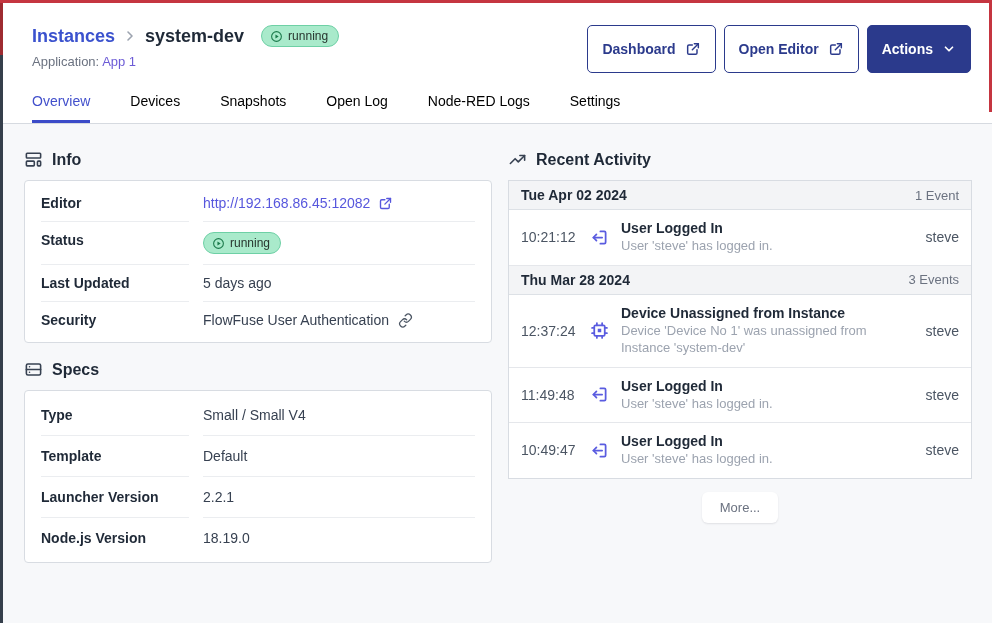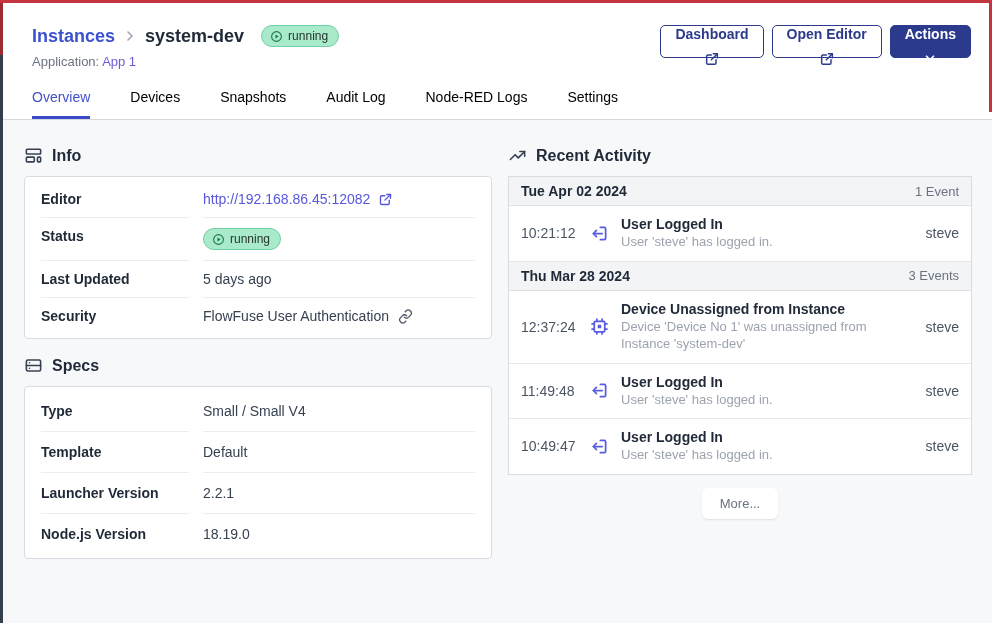--- a/index.html
+++ b/index.html
@@ -25,22 +25,22 @@
   .breadcrumb { display: flex; align-items: center; gap: 7px; font-size: 18px; font-weight: 700; }
   .bc-link { color: #3B52CE; text-decoration: none; cursor: pointer; }
   .bc-sep { color: #9CA3AF; display: inline-flex; }
   .bc-current { color: #1F2937; text-align: center; }
 
   .badge { display: inline-flex; align-items: center; gap: 5px; background: #A9EACB; border: 1px solid #6ED0A5;
     color: #27352E; border-radius: 999px; padding: 3px 10px 3px 8px; font-size: 12px; font-weight: 400; margin-left: 10px; }
   .badge svg { color: #1B7A4B; }
 
   .hbuttons { display: flex; gap: 8px; }
-  .btn { height: 33px; padding: 0 14px; border-radius: 5px; font-family: "Liberation Sans", sans-serif;
-    font-weight: 700; font-size: 14px; display: inline-flex; gap: 9px; align-items: center; cursor: pointer; flex-direction: column; }
+  .btn { height: 48px; padding: 0 14px; border-radius: 5px; font-family: "Liberation Sans", sans-serif;
+    font-weight: 700; font-size: 14px; display: inline-flex; gap: 9px; align-items: center; cursor: pointer; }
   .btn-outline { background: #fff; border: 1px solid #2B3A8C; color: #2B3A8C; }
   .btn-solid { background: #2B3A8C; border: 1px solid #2B3A8C; color: #fff; }
 
   .app-line { margin-top: 7px; font-size: 13px; color: #6B7280; }
   .app-line a { color: #6C5BD6; text-decoration: none; cursor: pointer; }
 
   .tabs { display: flex; gap: 40px; margin-top: 20px; }
   .tab { padding-bottom: 11px; font-size: 14px; color: #000000; cursor: pointer; border-bottom: 3px solid transparent; }
   .tab.active { color: #4250CC; border-bottom-color: #3B4BC8; }
 
@@ -145,21 +145,21 @@
               </svg>
           </span>
         </button>
       </div>
     </div>
 
     <nav class="tabs">
       <span class="tab active">Overview</span>
       <span class="tab">Devices</span>
       <span class="tab">Snapshots</span>
-      <span class="tab">Audit Log</span>
+      <span class="tab">Open Log</span>
       <span class="tab">Node-RED Logs</span>
       <span class="tab">Settings</span>
     </nav>
   </header>
 
   <main>
     <div class="col-left">
       <div class="sec-head">
         <span style="display:inline-flex">
           <svg width="19" height="19" viewBox="0 0 24 24" fill="none" stroke="currentColor" stroke-width="2" stroke-linecap="round" stroke-linejoin="round">

